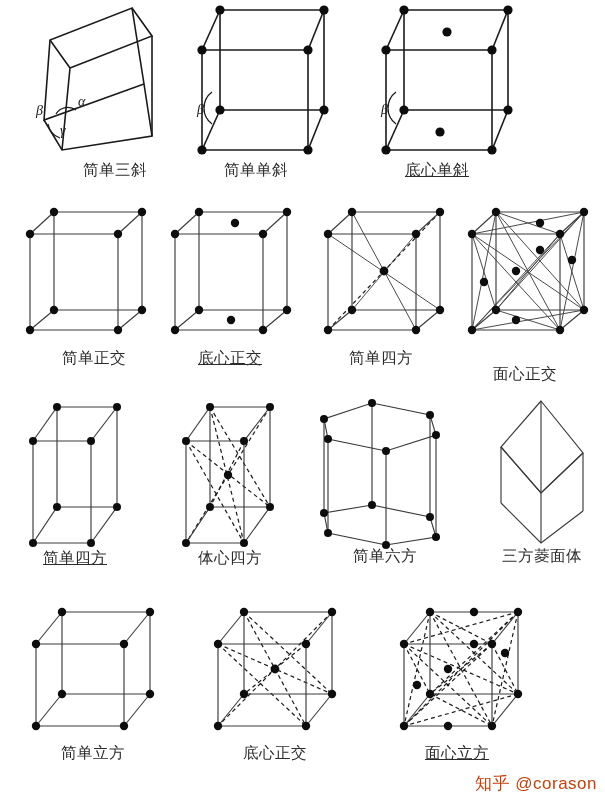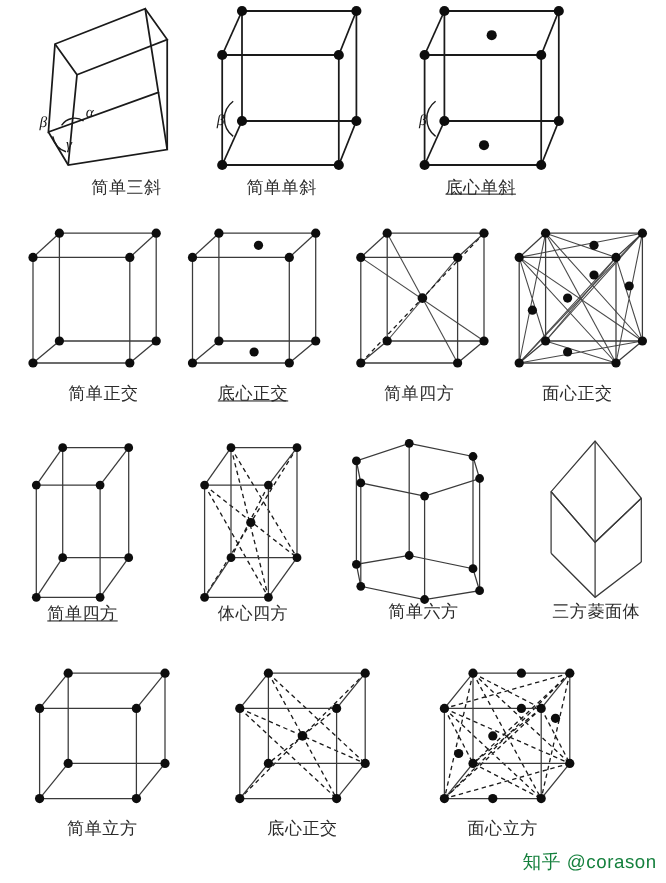--- a/index.html
+++ b/index.html
@@ -36,21 +36,21 @@
     color: #2b2b2b;
     letter-spacing: 0.5px;
     white-space: nowrap;
     font-family: "Liberation Serif", "DejaVu Serif", serif;
   }
   .watermark {
     position: absolute;
     right: 8px;
     bottom: 8px;
     font-size: 17px;
-    color: #15803d;
+    color: #c2410c;
     font-family: "Liberation Sans", sans-serif;
     letter-spacing: 0.5px;
     white-space: nowrap;
     user-select: none;
   }
   svg { display: block; overflow: visible; }
   .edge { stroke: #1a1a1a; stroke-width: 1.6; fill: none; }
   .edge-thin { stroke: #3a3a3a; stroke-width: 1.15; fill: none; }
   .edge-dash { stroke: #1a1a1a; stroke-width: 1.2; fill: none; stroke-dasharray: 4 3.2; }
   .edge-diag { stroke: #4a4a4a; stroke-width: 1.0; fill: none; }
@@ -295,21 +295,21 @@
         <circle class="node" cx="10" cy="130" r="4.2"></circle>
         <circle class="node" cx="98" cy="130" r="4.2"></circle>
         <circle class="node" cx="78" cy="23" r="4.2"></circle>
         <circle class="node" cx="54" cy="120" r="4.2"></circle>
         <circle class="node" cx="22" cy="82" r="4.2"></circle>
         <circle class="node" cx="110" cy="60" r="4.2"></circle>
         <circle class="node" cx="54" cy="71" r="4.2"></circle>
         <circle class="node" cx="78" cy="50" r="4.2"></circle>
       </g>
     </svg>
-    <div class="caption" style="left:8px; top:148px; width:110px;">面心正交</div>
+    <div class="caption" style="left:8px; top:164px; width:110px;">面心正交</div>
   </div>
 
   <div class="cell" style="left:25px; top:395px;">
     <svg class="fig" width="120" height="155" viewBox="0 0 120 155">
       <g>
         <path class="edge-thin" d="M8,46 L8,148"></path>
         <path class="edge-thin" d="M66,46 L66,148"></path>
         <path class="edge-thin" d="M32,12 L32,112"></path>
         <path class="edge-thin" d="M92,12 L92,112"></path>
         <path class="edge-thin" d="M8,46 L32,12"></path>
@@ -529,18 +529,18 @@
         <circle class="node" cx="8" cy="128" r="4.2"></circle>
         <circle class="node" cx="96" cy="128" r="4.2"></circle>
         <circle class="node" cx="78" cy="14" r="4.2"></circle>
         <circle class="node" cx="52" cy="128" r="4.2"></circle>
         <circle class="node" cx="21" cy="87" r="4.2"></circle>
         <circle class="node" cx="109" cy="55" r="4.2"></circle>
         <circle class="node" cx="52" cy="71" r="4.2"></circle>
         <circle class="node" cx="78" cy="46" r="4.2"></circle>
       </g>
     </svg>
-    <div class="caption" style="left:6px; top:145px; width:110px;">面心立方</div>
+    <div class="caption" style="left:6px; top:145px; width:110px;text-decoration:underline;">面心立方</div>
   </div>
 
   <div class="watermark">知乎 @corason</div>
 
 </div>
 
 </body></html>

